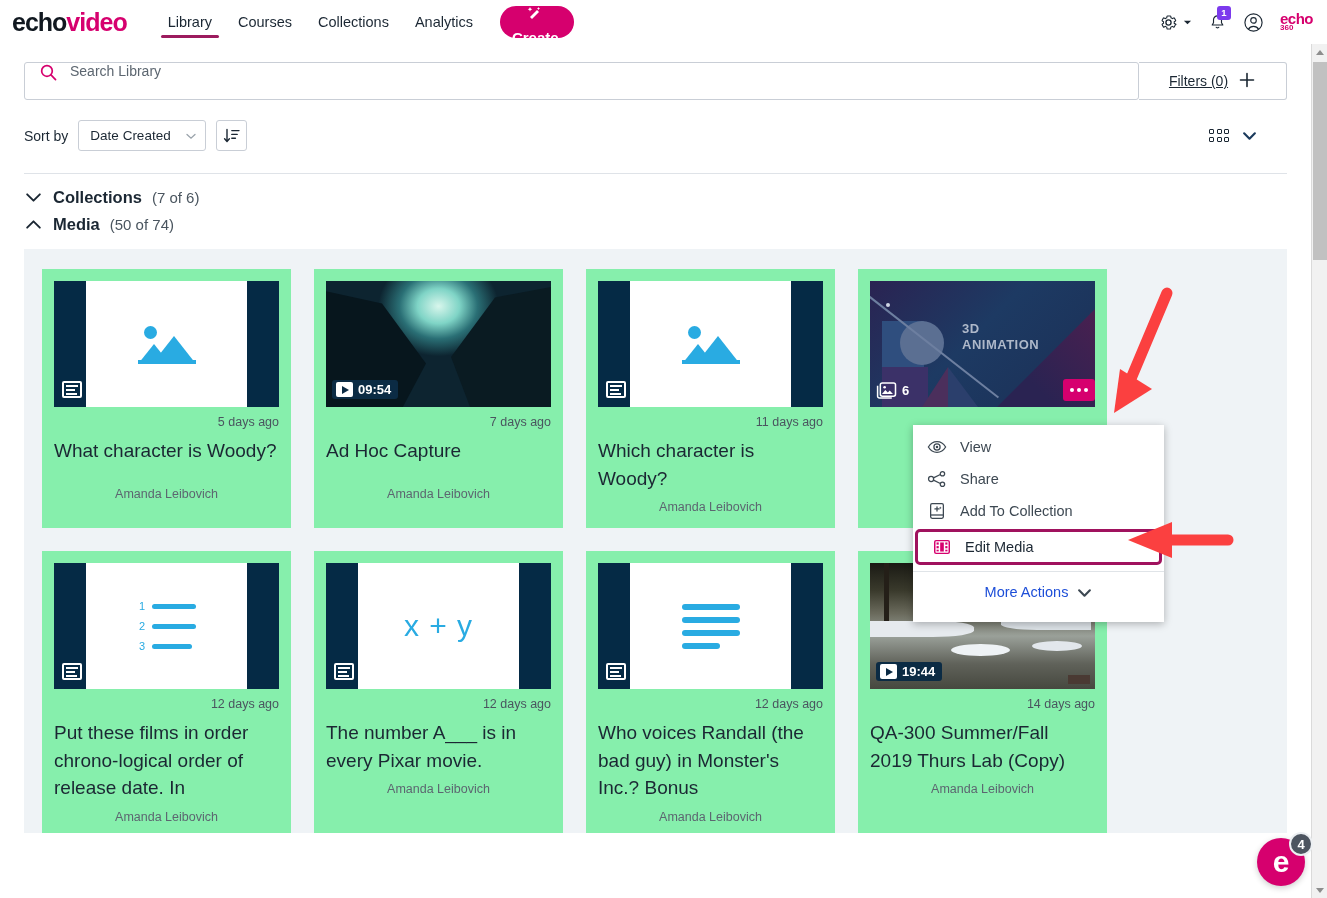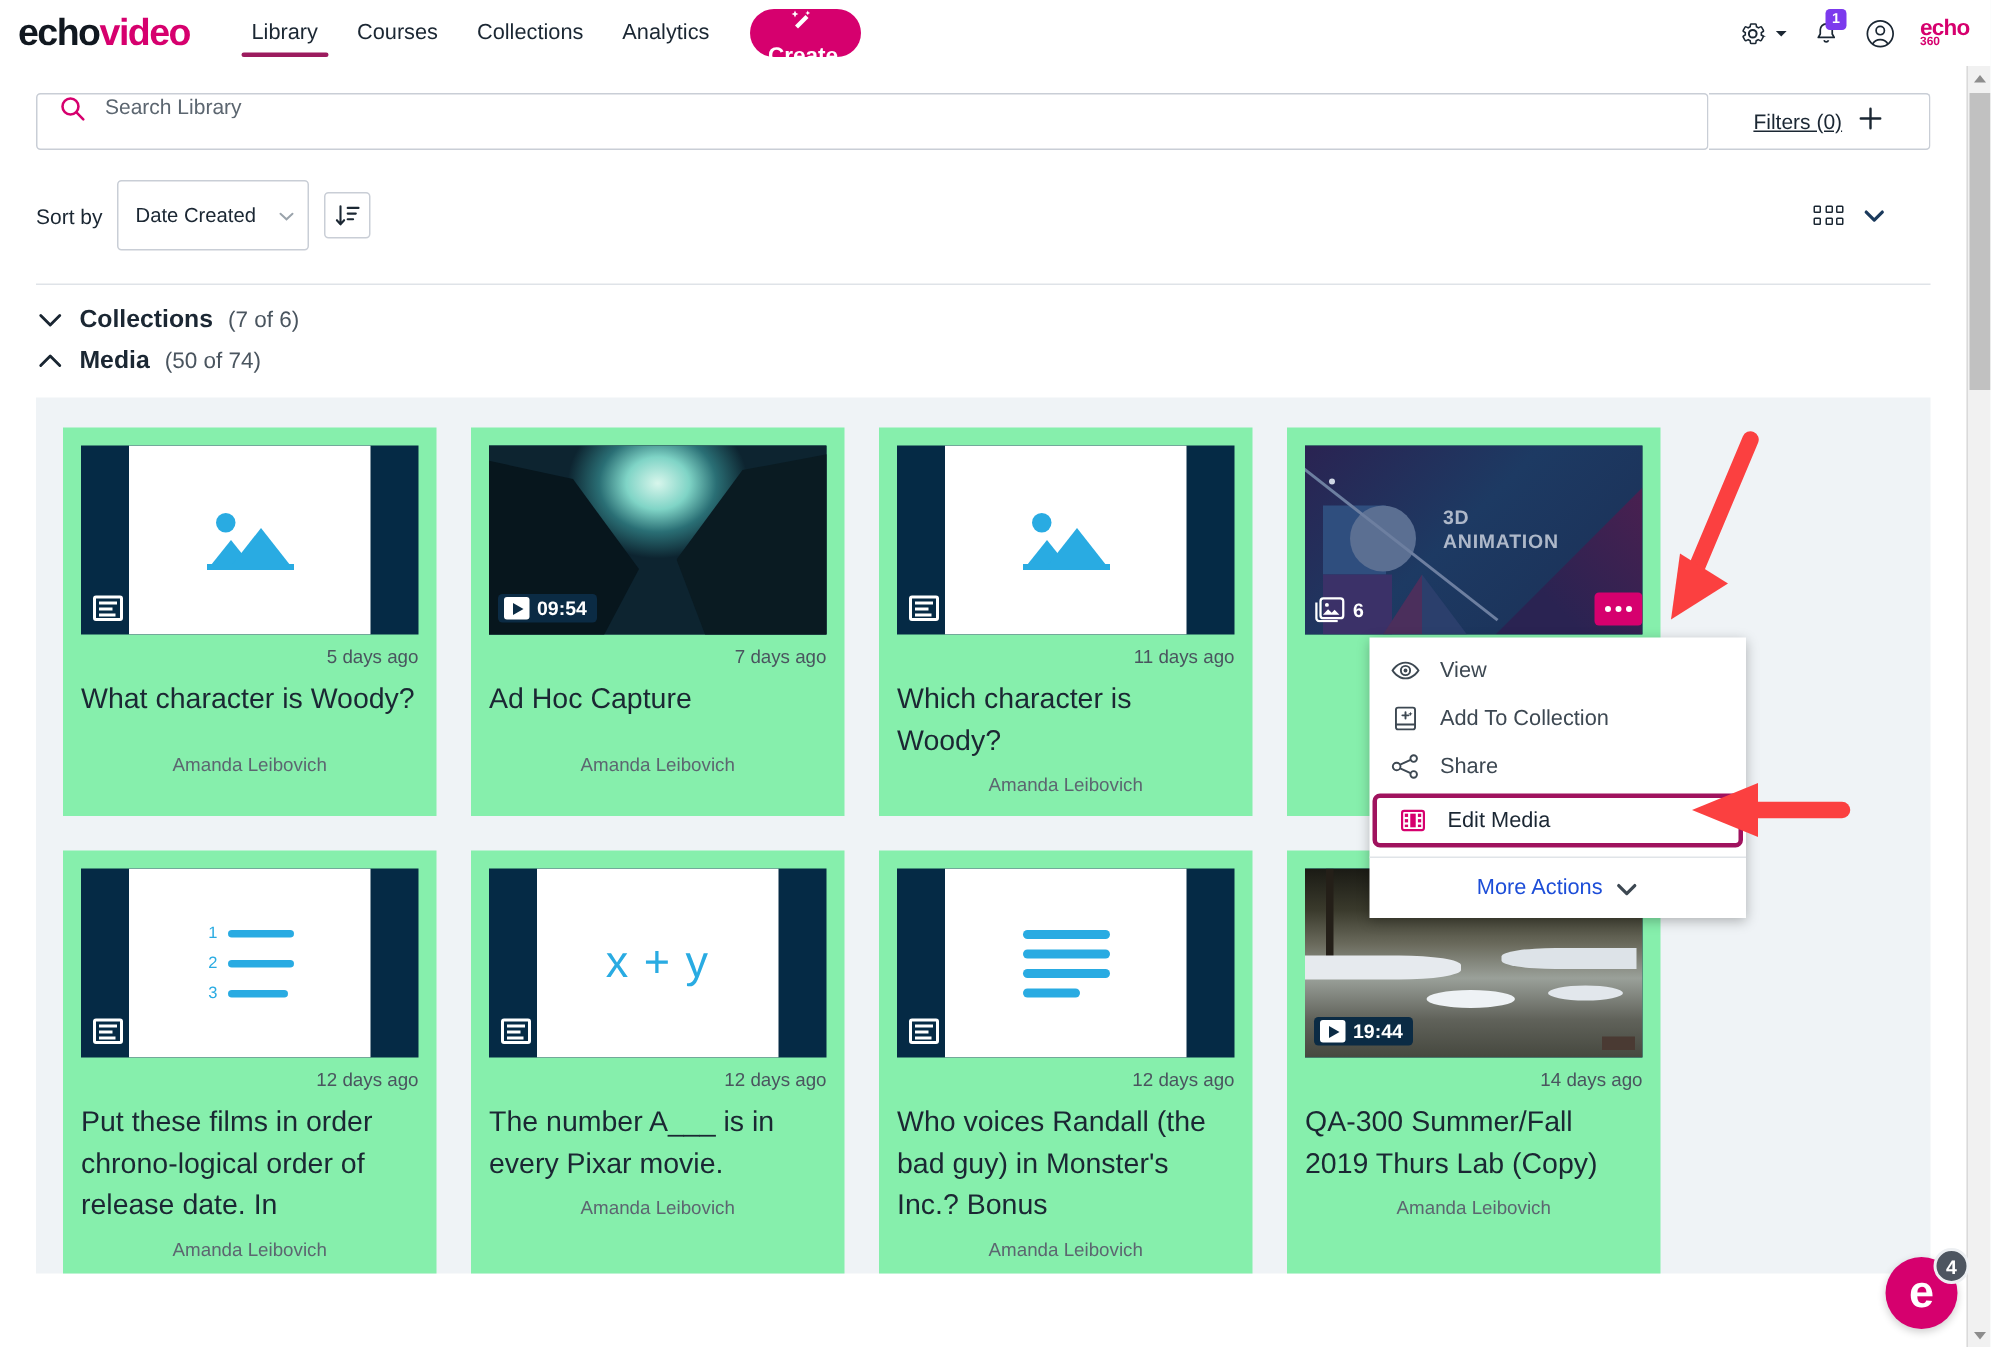--- a/index.html
+++ b/index.html
@@ -85,21 +85,21 @@
   .filters-label {
     font-size: 14px; color: #1b2733; text-decoration: underline;
   }
   .plus-icon { font-size: 20px; color: #1b2733; line-height: 1; font-weight: 300;}
 
   .sortrow {
     padding: 20px 24px 0 24px; display: flex; align-items: center;
   }
   .sortby-label { font-size: 14px; color: #1b2733; margin-right: 10px; }
   .select-wrap {
-    width: 128px; height: 47px; border: 1px solid #c9ced6; border-radius: 3px;
+    width: 128px; height: 31px; border: 1px solid #c9ced6; border-radius: 3px;
     display: flex; align-items: center; padding: 0 8px 0 11px; cursor: pointer;
     background: #fff;
   }
   .select-val { font-size: 13.5px; color: #1b2733; flex: 1; }
   .sortdir-btn {
     margin-left: 10px; width: 31px; height: 31px;
     border: 1px solid #c9ced6; border-radius: 3px; background: #fff;
     display: flex; align-items: center; justify-content: center; cursor: pointer;
   }
   .view-toggle {
@@ -290,21 +290,21 @@
     width: 32px; height: 22px; background: #D6006E; border-radius: 3px;
     display: flex; align-items: center; justify-content: center; gap: 3px;
     cursor: pointer;
   }
   .kebab i { width: 4px; height: 4px; border-radius: 50%; background: #fff; display: block; }
 
   
   .ctx-menu {
     position: absolute; left: 913px; top: 425px; width: 251px;
     background: #fff; box-shadow: 0 2px 8px rgba(0,0,0,0.28);
-    z-index: 40; padding: 6px 0 0 0;
+    z-index: 40; padding: 6px 0 10px 0;
   }
   .ctx-item {
     display: flex; align-items: center; gap: 13px;
     height: 32px; padding: 0 14px; font-size: 14.5px; color: #3d4852;
     cursor: pointer;
   }
   .ctx-item.highlight {
     border: 3px solid #A0125E; border-radius: 5px;
     margin: 2px 2px; height: 36px; color: #1b2733;
   }
@@ -746,39 +746,39 @@
           <circle cx="11" cy="11" r="3.4" fill="none" stroke="#3d4852" stroke-width="1.4"></circle>
           <circle cx="11" cy="11" r="1.4" fill="#3d4852"></circle>
         </svg>
     </span>
     <span>View</span>
   </div>
 
   <div class="ctx-item">
     <span style="display:flex">
       <svg width="20" height="20" viewBox="0 0 22 22">
+          <circle cx="4.5" cy="11" r="2.8" fill="none" stroke="#3d4852" stroke-width="1.4"></circle>
+          <circle cx="17" cy="5.2" r="2.4" fill="none" stroke="#3d4852" stroke-width="1.4"></circle>
+          <circle cx="17" cy="16.8" r="2.4" fill="none" stroke="#3d4852" stroke-width="1.4"></circle>
+          <path d="M7.1 9.7 L14.7 6.1 M7.1 12.3 L14.7 15.9" stroke="#3d4852" stroke-width="1.4"></path>
+        </svg>
+    </span>
+    <span>Share</span>
+  </div>
+
+  <div class="ctx-item">
+    <span style="display:flex">
+      <svg width="20" height="20" viewBox="0 0 22 22">
           <rect x="4" y="3" width="14" height="16" rx="1.6" fill="none" stroke="#3d4852" stroke-width="1.4"></rect>
           <path d="M4 15.4 H18" stroke="#3d4852" stroke-width="1.4"></path>
           <path d="M11 6.4 v4.6 M8.7 8.7 h4.6" stroke="#3d4852" stroke-width="1.4" stroke-linecap="round"></path>
           <path d="M14.6 6 l.5 1.1 1.1.5-1.1.5-.5 1.1-.5-1.1-1.1-.5 1.1-.5z" fill="#3d4852"></path>
         </svg>
     </span>
     <span>Add To Collection</span>
-  </div>
-
-  <div class="ctx-item">
-    <span style="display:flex">
-      <svg width="20" height="20" viewBox="0 0 22 22">
-          <circle cx="4.5" cy="11" r="2.8" fill="none" stroke="#3d4852" stroke-width="1.4"></circle>
-          <circle cx="17" cy="5.2" r="2.4" fill="none" stroke="#3d4852" stroke-width="1.4"></circle>
-          <circle cx="17" cy="16.8" r="2.4" fill="none" stroke="#3d4852" stroke-width="1.4"></circle>
-          <path d="M7.1 9.7 L14.7 6.1 M7.1 12.3 L14.7 15.9" stroke="#3d4852" stroke-width="1.4"></path>
-        </svg>
-    </span>
-    <span>Share</span>
   </div>
 
   <div class="ctx-item highlight">
     <span style="display:flex">
       <svg width="20" height="20" viewBox="0 0 22 22">
           <rect x="3" y="4" width="16" height="14" rx="1.5" fill="none" stroke="#D6006E" stroke-width="1.6"></rect>
           <rect x="5" y="6" width="2.4" height="2.4" fill="#D6006E"></rect>
           <rect x="5" y="10" width="2.4" height="2.4" fill="#D6006E"></rect>
           <rect x="5" y="14" width="2.4" height="1.8" fill="#D6006E"></rect>
           <rect x="14.6" y="6" width="2.4" height="2.4" fill="#D6006E"></rect>

